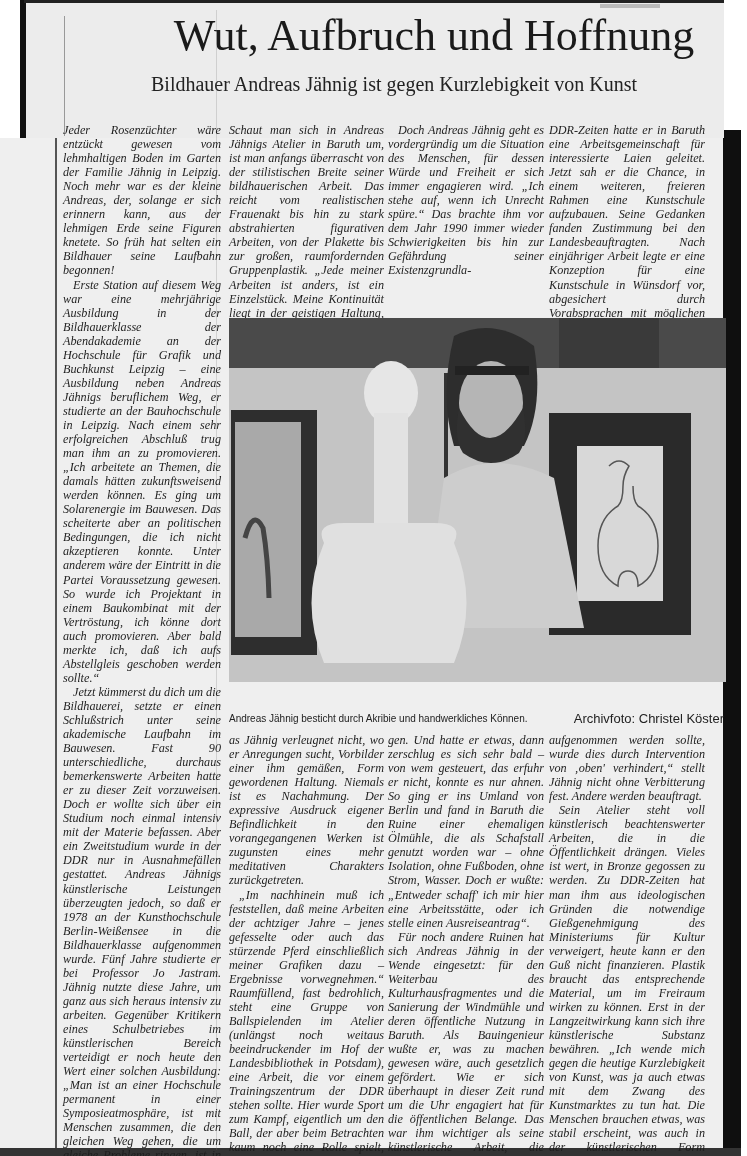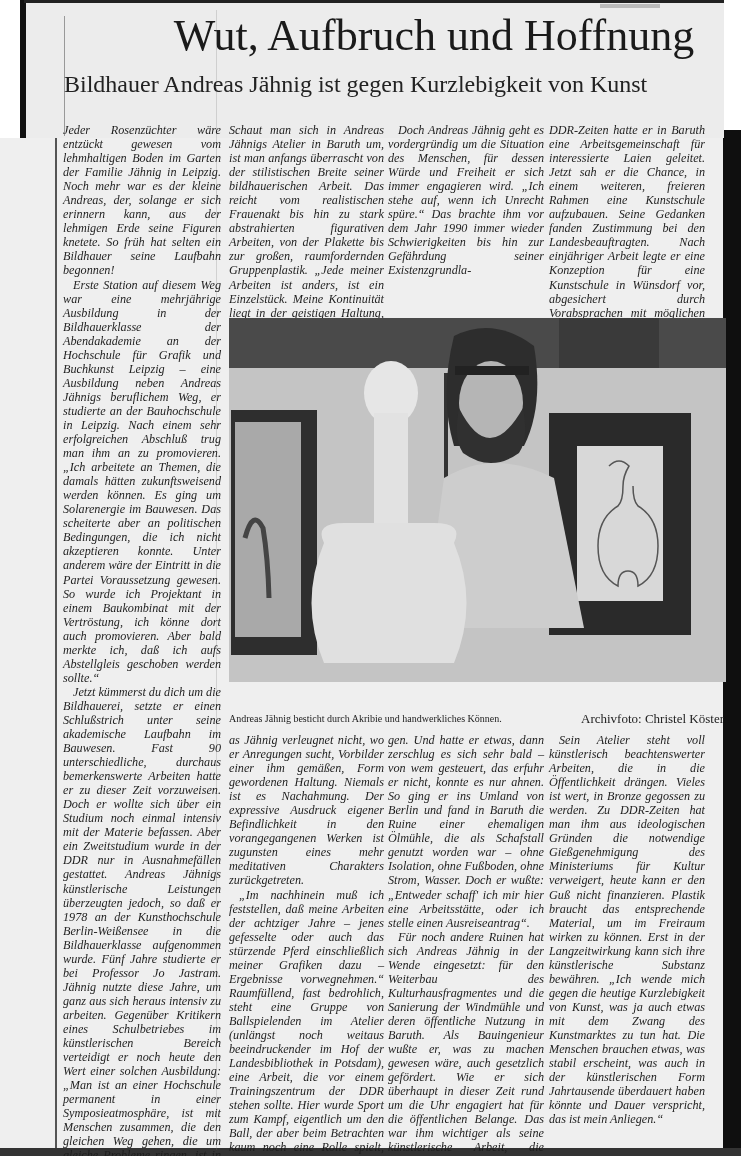--- a/index.html
+++ b/index.html
@@ -15,22 +15,22 @@
     background: #ececec;
   }
   .scan-top-border { position: absolute; left: 20px; top: 0; width: 6px; height: 138px; background: #111; }
   .scan-top-line { position: absolute; left: 24px; top: 0; width: 700px; height: 3px; background: #222; }
   .header-rule { position: absolute; left: 64px; top: 16px; width: 1px; height: 120px; background: #999; }
   .headline {
     position: absolute; left: 64px; top: 10px; width: 740px; text-align: center;
     font-size: 44px; line-height: 52px; letter-spacing: 0px; color: #1a1a1a;
   }
   .subhead {
-    position: absolute; left: 64px; top: 72px; width: 660px; 
-    font-size: 24px; line-height: 24px; color: #222;
+    position: absolute; left: 64px; top: 72px; width: 660px; text-align: center;
+    font-size: 20px; line-height: 24px; color: #222;
   }
   .top-folio { position: absolute; left: 600px; top: 4px; width: 60px; height: 4px; background: #bbb; }
   
   .scan-main {
     position: absolute; left: 0; top: 138px; width: 741px; height: 1018px;
     background: #efefef;
   }
   .scan-main-left { position: absolute; left: 55px; top: 138px; width: 2px; height: 1010px; background: #555; }
   .scan-main-right { position: absolute; left: 723px; top: 130px; width: 18px; height: 1026px; background: #0f0f0f; }
   .scan-bottom { position: absolute; left: 0; top: 1148px; width: 741px; height: 8px; background: #333; }
@@ -46,21 +46,21 @@
   .col4a { left: 549px; top: 123px; width: 156px; }
   .col2b { left: 229px; top: 733px; width: 155px; }
   .col3b { left: 388px; top: 733px; width: 156px; }
   .col4b { left: 549px; top: 733px; width: 156px; }
   .photo {
     position: absolute; left: 229px; top: 318px; width: 497px; height: 364px;
     background: #8a8a8a; overflow: hidden;
   }
   .caption {
     position: absolute; left: 229px; top: 713px; width: 497px;
-    font-family: Liberation Serif, serif; font-size: 10px; line-height: 12px; color: #222;
+    font-family: Liberation Sans, sans-serif; font-size: 10px; line-height: 12px; color: #222;
   }
   .caption .credit { position: absolute; right: 2px; top: 0; font-size: 13px; }
   .fold { position: absolute; left: 216px; top: 10px; width: 1px; height: 1140px; background: rgba(120,120,120,0.25); }
 </style>
 </head>
 <body>
 
 <div class="scan-main"></div>
 <div class="scan-main-left"></div>
 <div class="scan-main-right"></div>
@@ -126,15 +126,16 @@
 <div class="col col2b">
   <p class="noindent">as Jähnig verleugnet nicht, wo er Anregungen sucht, Vorbilder einer ihm gemäßen, Form gewordenen Haltung. Niemals ist es Nachahmung. Der expressive Ausdruck eigener Befindlichkeit in den vorangegangenen Werken ist zugunsten eines mehr meditativen Charakters zurückgetreten.</p>
   <p>„Im nachhinein muß ich feststellen, daß meine Arbeiten der achtziger Jahre – jenes gefesselte oder auch das stürzende Pferd einschließlich meiner Grafiken dazu – Ergebnisse vorwegnehmen.“ Raumfüllend, fast bedrohlich, steht eine Gruppe von Ballspielenden im Atelier (unlängst noch weitaus beeindruckender im Hof der Landesbibliothek in Potsdam), eine Arbeit, die vor einem Trainingszentrum der DDR stehen sollte. Hier wurde Sport zum Kampf, eigentlich um den Ball, der aber beim Betrachten kaum noch eine Rolle spielt, weil das Auge gefesselt wird von den zwei aufs höchste angespannten, einander belauernden, kampfbereiten Figu-</p>
 </div>
 <div class="col col3b">
   <p class="noindent">gen. Und hatte er etwas, dann zerschlug es sich sehr bald – von wem gesteuert, das erfuhr er nicht, konnte es nur ahnen. So ging er ins Umland von Berlin und fand in Baruth die Ruine einer ehemaligen Ölmühle, die als Schafstall genutzt worden war – ohne Isolation, ohne Fußboden, ohne Strom, Wasser. Doch er wußte: „Entweder schaff' ich mir hier eine Arbeitsstätte, oder ich stelle einen Ausreiseantrag“.</p>
   <p>Für noch andere Ruinen hat sich Andreas Jähnig in der Wende eingesetzt: für den Weiterbau des Kulturhausfragmentes und die Sanierung der Windmühle und deren öffentliche Nutzung in Baruth. Als Bauingenieur wußte er, was zu machen gewesen wäre, auch gesetzlich gefördert. Wie er sich überhaupt in dieser Zeit rund um die Uhr engagiert hat für die öffentlichen Belange. Das war ihm wichtiger als seine künstlerische Arbeit, die damals hintenan stand.</p>
 
 </div>
 <div class="col col4b">
+  <p class="noindent">aufgenommen werden sollte, wurde dies durch Intervention von ‚oben' verhindert,“ stellt Jähnig nicht ohne Verbitterung fest. Andere werden beauftragt.</p>
   <p>Sein Atelier steht voll künstlerisch beachtenswerter Arbeiten, die in die Öffentlichkeit drängen. Vieles ist wert, in Bronze gegossen zu werden. Zu DDR-Zeiten hat man ihm aus ideologischen Gründen die notwendige Gießgenehmigung des Ministeriums für Kultur verweigert, heute kann er den Guß nicht finanzieren. Plastik braucht das entsprechende Material, um im Freiraum wirken zu können. Erst in der Langzeitwirkung kann sich ihre künstlerische Substanz bewähren. „Ich wende mich gegen die heutige Kurzlebigkeit von Kunst, was ja auch etwas mit dem Zwang des Kunstmarktes zu tun hat. Die Menschen brauchen etwas, was stabil erscheint, was auch in der künstlerischen Form Jahrtausende überdauert haben könnte und Dauer verspricht, das ist mein Anliegen.“</p>
   <p class="noindent" style="text-align:right;"></p>
 </div>
 
 </body></html>

